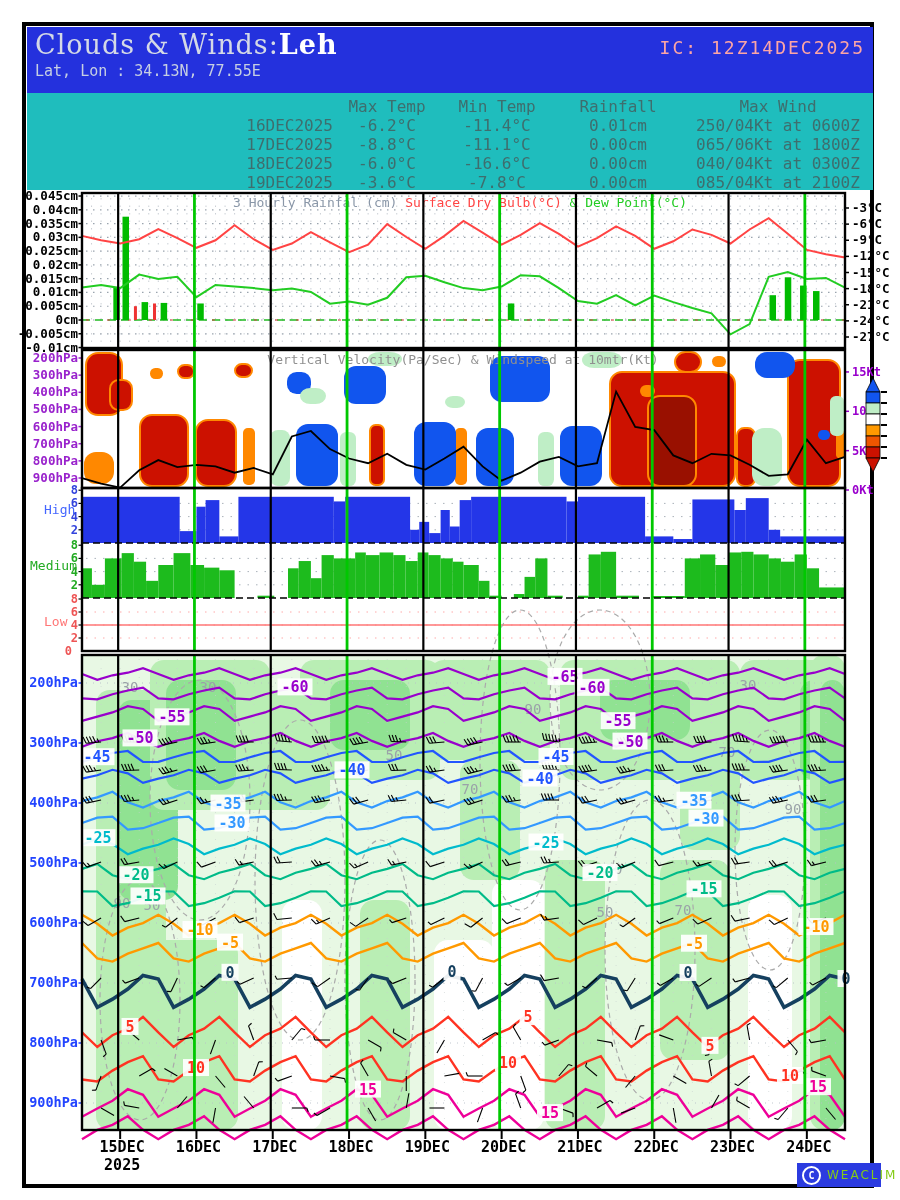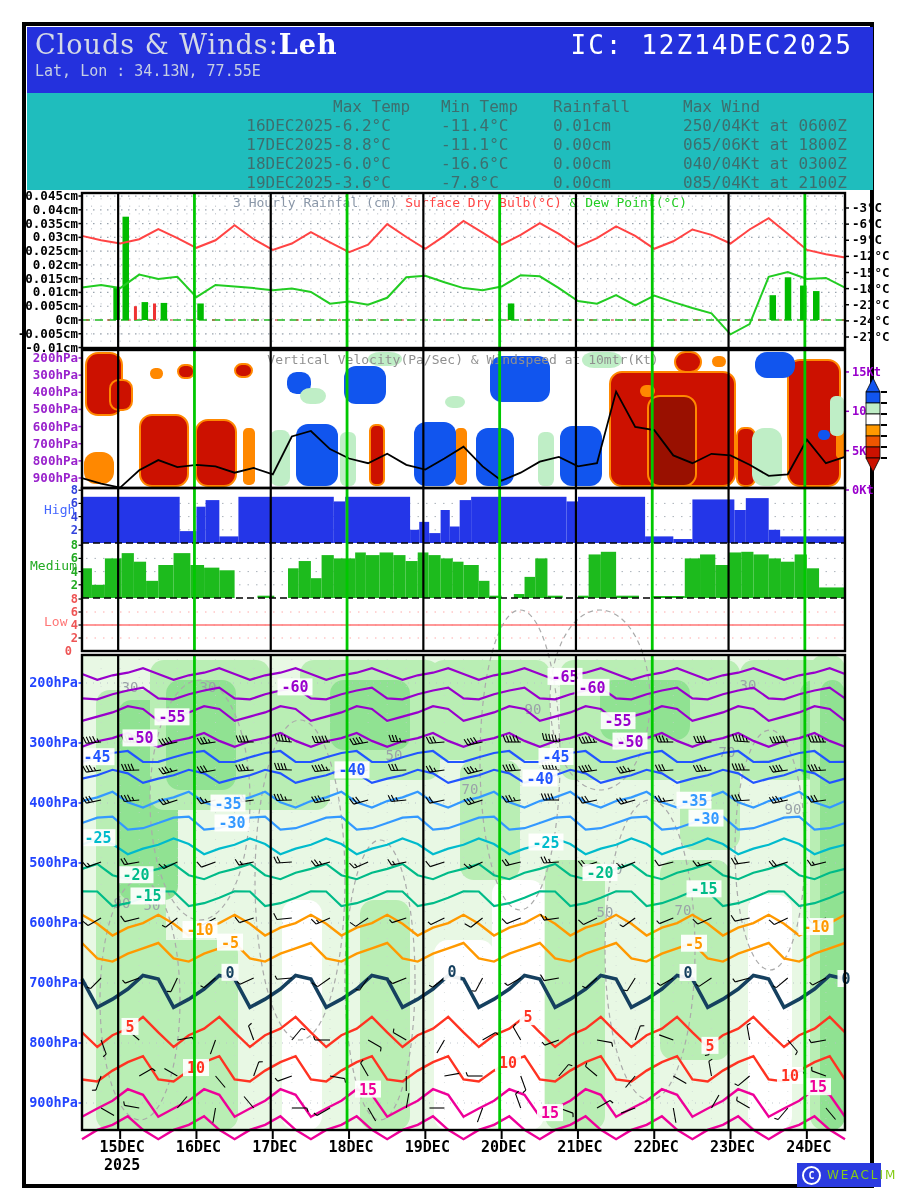--- a/index.html
+++ b/index.html
@@ -1,30 +1,30 @@
 <!DOCTYPE html>
 <html><head>
 <meta charset="utf-8">
 <style>
   html,body{margin:0;padding:0;background:#fff;}
   .page{position:relative;width:900px;height:1200px;background:#fff;overflow:hidden;
         font-family:"DejaVu Sans Mono","Liberation Mono",monospace;}
   .frame{position:absolute;left:22px;top:22px;width:852px;height:1166px;
          border:4px solid #000;box-sizing:border-box;background:#fff;}
   .hdr{position:absolute;left:27px;top:27px;width:846px;height:66px;background:#2431dd;
-       color:#d8dde8;box-sizing:border-box;padding:2px 20px 0 8px;}
+       color:#d8dde8;box-sizing:border-box;padding:2px 8px 0 8px;}
   .hdr-row1{display:flex;justify-content:space-between;align-items:baseline;height:34px;}
   .hdr-title{font-family:"DejaVu Serif","Liberation Serif",serif;font-size:27px;letter-spacing:1px;color:#d4d9e6;white-space:pre;}
   .hdr-title b{color:#ffffff;font-family:"DejaVu Serif",serif;}
-  .hdr-ic{font-size:26px;color:#ffffff;letter-spacing:2px;}
+  .hdr-ic{font-size:18px;color:#fca5a5;letter-spacing:2px;}
   .hline{font-size:15px;line-height:16px;color:#c6cfe2;white-space:pre;}
   .tbl{position:absolute;left:27px;top:93px;width:846px;height:97px;background:#1fbdbd;
        color:#3e6e6e;font-size:16px;box-sizing:border-box;padding-top:4px;}
   .trow{display:grid;grid-template-columns:186px 120px 108px 112px 130px 1fr;height:19px;line-height:19px;}
-  .trow .c{text-align:left;white-space:pre;}
+  .trow .c{text-align:center;white-space:pre;}
   .trow .l{text-align:right;white-space:pre;}
   svg.chart{position:absolute;left:0;top:0;}
   .logo{position:absolute;left:797px;top:1163px;width:84px;height:24px;background:#2b3be0;
         display:flex;align-items:center;gap:6px;padding:0 5px;box-sizing:border-box;}
   .logo .circ{width:15px;height:15px;border:2px solid #fff;border-radius:50%;flex:0 0 auto;
         display:flex;align-items:center;justify-content:center;font-size:10px;font-weight:bold;color:#fff;}
   .logo .wm{font-size:12px;color:#84cc16;letter-spacing:2px;font-family:"DejaVu Sans",sans-serif;}
 </style>
 </head>
 <body>

